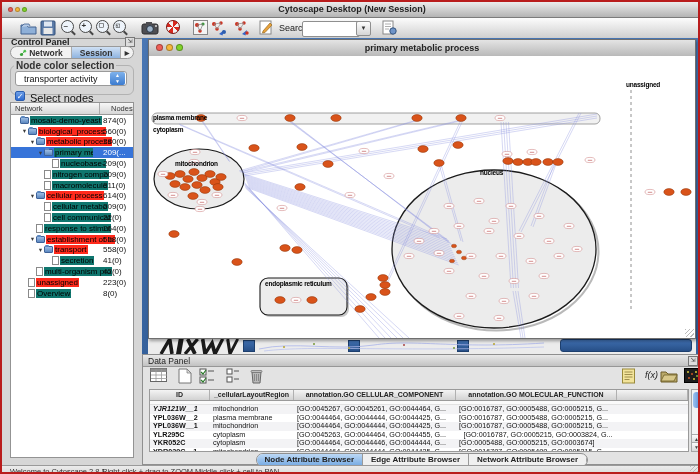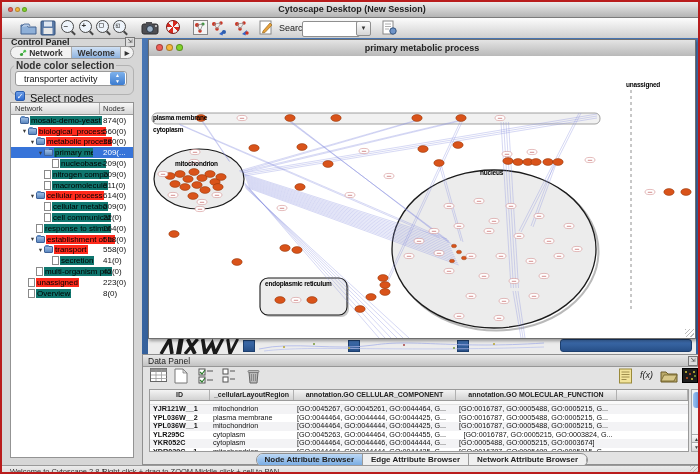--- a/index.html
+++ b/index.html
@@ -52,21 +52,21 @@
   .nw-light{width:7px;height:7px;border-radius:50%;top:4px;border:1px solid rgba(0,0,0,.3);box-sizing:border-box;}
   .region-label{position:absolute;font-size:6.5px;font-weight:bold;color:#000;letter-spacing:-.2px;}
   .grip{background:repeating-linear-gradient(135deg,#bbb 0 1px,transparent 1px 3px);}
   
   .strip{left:146px;top:337px;width:548px;height:15px;background:#ececec;overflow:hidden;}
   .bluebox{background:linear-gradient(#3f6fb0,#274f87);border:1px solid #1d3f6e;box-sizing:border-box;}
   
   .dp{left:140px;top:352px;width:560px;height:111px;background:#e3e3e3;border:1px solid #8f8f8f;box-sizing:border-box;}
   .dp-title{left:0;top:0;width:558px;height:11px;background:linear-gradient(#e9e9e9,#c2c2c2);border-bottom:1px solid #979797;}
   .dp-title-text{left:5px;top:1px;font-size:8.5px;color:#222;}
-  .dpi{top:13px;width:18px;height:17px;}
+  .dpi{top:13px;width:18px;height:17px;text-align:right;}
   .floatic{width:8px;height:8px;border:1px solid #777;background:#ddd;font-size:6px;line-height:7px;text-align:center;color:#444;}
   .tablewrap{left:6px;top:34px;width:540px;height:63px;background:#fff;border:1px solid #9a9a9a;box-sizing:border-box;overflow:hidden;}
   .thead{display:flex;height:10px;background:linear-gradient(#f4f4f4,#d2d2d2);border-bottom:1px solid #9a9a9a;font-size:7px;font-weight:bold;color:#222;}
   .thead div{border-right:1px solid #b0b0b0;text-align:center;line-height:10px;overflow:hidden;white-space:nowrap;box-sizing:border-box;}
   .sliver{height:3px;background:#fafafa;border-bottom:1px solid #e2e2e2;}
   .drow{display:flex;height:8.5px;font-size:7.2px;color:#111;white-space:nowrap;}
   .drow div{overflow:hidden;padding-left:3px;box-sizing:border-box;line-height:8.5px;}
   .drow:nth-child(odd){background:#f3f3f5;}
   .vscroll{left:548px;top:34px;width:11px;height:63px;border:1px solid #a5a5a5;background:#f2f2f2;box-sizing:border-box;}
   .thumb{left:1px;top:2px;width:7px;height:16px;border-radius:4px;background:linear-gradient(90deg,#9cc0ee,#5b8fd4);}
@@ -183,37 +183,37 @@
   <div class="tabbar abs">
     <div class="tabseg" style="width:61px;">
       <svg width="8" height="8">
           <circle cx="2.5" cy="5.5" r="1.6" fill="#3aa33a"></circle>
           <circle cx="5.8" cy="2.2" r="1.4" fill="#57c957"></circle>
           <path d="M2.5,5.5 L5.8,2.2" stroke="#3aa33a" stroke-width="0.8"></path>
         </svg>
       <span>Network</span>
     </div>
     <div class="tabseg sel" style="width:49px;">
-      <span>Welcome</span>
+      <span>Session</span>
     </div>
     <div class="tabseg" style="width:12px;border-right:none;font-size:6px;">▶</div>
   </div>
 
   <div class="abs groupbox"></div>
   <div class="abs gb-legend">Node color selection</div>
   <div class="abs combo">transporter activity</div>
   <div class="abs combo-btn">▲<br>▼</div>
 
   <div class="abs chk">✓</div>
   <div class="abs chk-label">Select nodes</div>
 
   <div class="abs treebox">
     <div class="treehead">
       <span style="position:absolute;left:4px;top:1px;">Network</span>
-      <span style="position:absolute;left:92px;top:1px;">Nodes</span>
+      <span style="position:absolute;left:100px;top:1px;">Nodes</span>
       <span style="position:absolute;left:88px;top:0;width:1px;height:11px;background:#aaa;"></span>
     </div>
     <div id="tree-rows" style="position:relative;">
         <div class="trow" style="top: 0px;">
           <span class="tr-arrow" style="margin-left: 2px;"></span>
           <span class="folder"></span>
           <span class="tr-label hl-green">mosaic-demo-yeast</span>
           <span class="tr-count">874(0)</span>
         </div>
         <div class="trow" style="top: 10.8px;">
@@ -632,21 +632,21 @@
       <div class="thead" id="table-head">
           <div style="width: 60px;">ID</div>
           <div style="width: 84px;">_cellularLayoutRegion</div>
           <div style="width: 162px;">annotation.GO CELLULAR_COMPONENT</div>
           <div style="width: 161px;">annotation.GO MOLECULAR_FUNCTION</div>
           <div style="flex: 1 1 0%;"></div>
         </div>
       <div class="sliver"></div>
       <div id="table-body">
           <div class="drow">
-            <div style="width: 60px; font-weight: bold;">YJR121W__1</div>
+            <div style="width: 60px; font-weight: bold; font-style: italic;">YJR121W__1</div>
             <div style="width: 84px;">mitochondrion</div>
             <div style="width: 162px;">[GO:0045267, GO:0045261, GO:0044464, G...</div>
             <div style="width: 161px;">[GO:0016787, GO:0005488, GO:0005215, G...</div>
           </div>
           <div class="drow">
             <div style="width: 60px; font-weight: bold;">YPL036W__2</div>
             <div style="width: 84px;">plasma membrane</div>
             <div style="width: 162px;">[GO:0044464, GO:0044444, GO:0044425, G...</div>
             <div style="width: 161px;">[GO:0016787, GO:0005488, GO:0005215, G...</div>
           </div>

